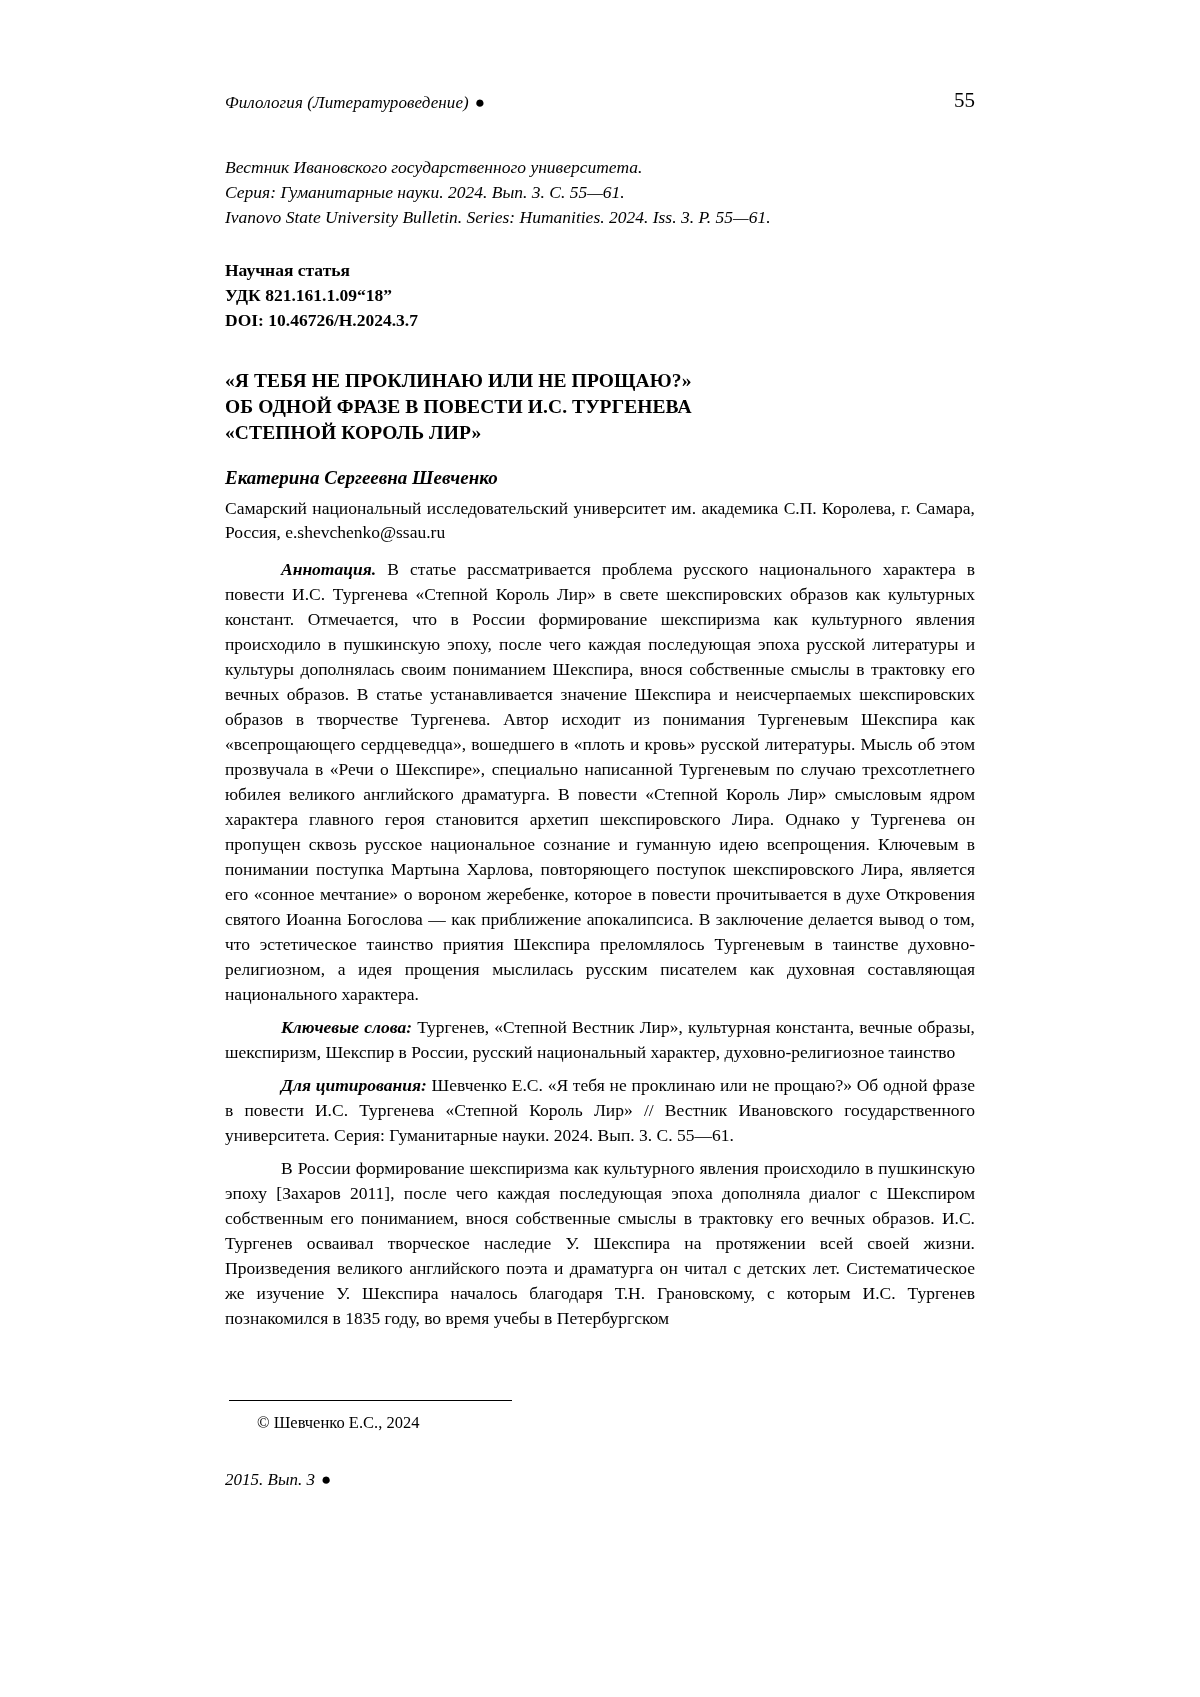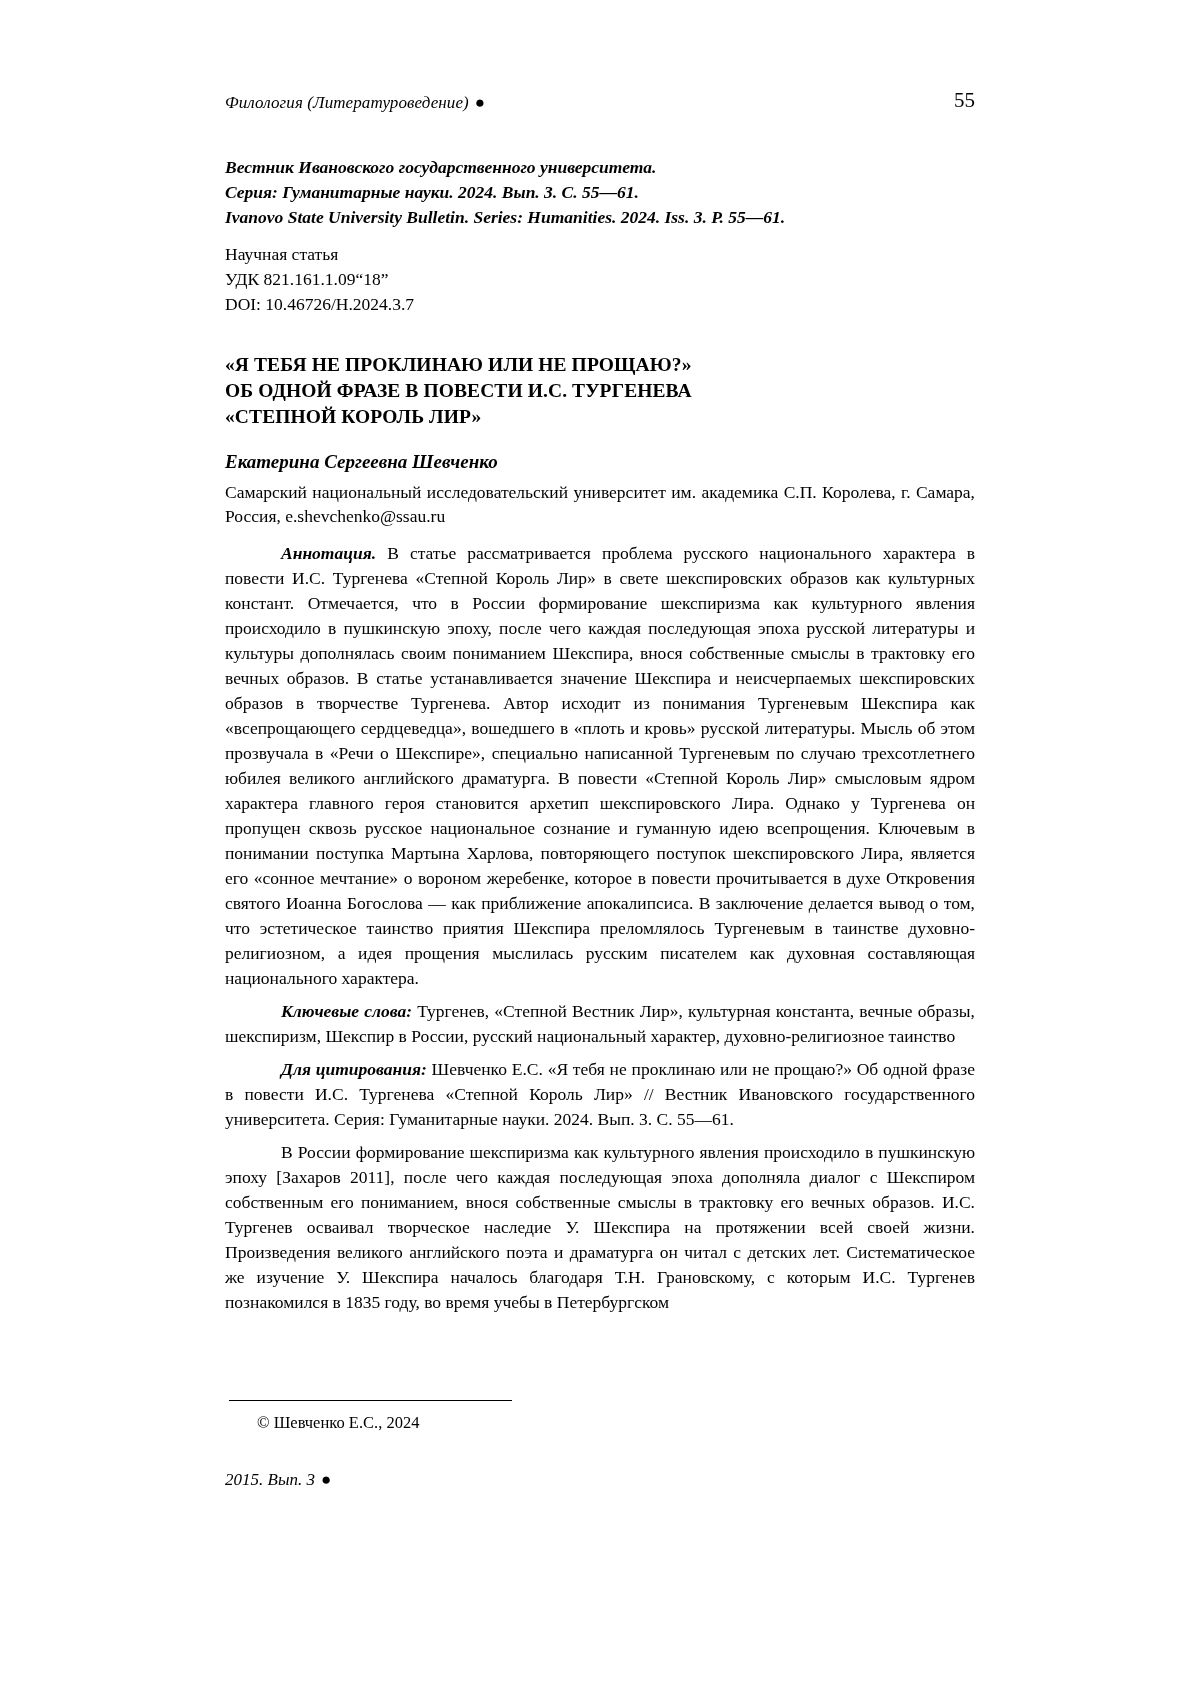--- a/index.html
+++ b/index.html
@@ -40,33 +40,34 @@
   .running-head-left .bullet {
     font-style: normal;
     padding-left: 6px;
   }
   .running-head-right {
     font-size: 21px;
   }
 
   
   .journal-block {
-    font-weight: bold;
+    font-weight: normal;
     font-style: italic;
     font-size: 17.5px;
     line-height: 1.42;
-    margin-bottom: 12px;
+    margin-bottom: 28px;
   }
   .journal-block div { white-space: nowrap; }
 
   
   .meta {
     font-size: 17.5px;
     line-height: 1.45;
     margin-bottom: 34px;
+    font-weight: bold;
   }
 
   
   .title {
     font-weight: bold;
     font-size: 19.5px;
     line-height: 1.35;
     letter-spacing: 0.1px;
     margin-bottom: 20px;
   }

